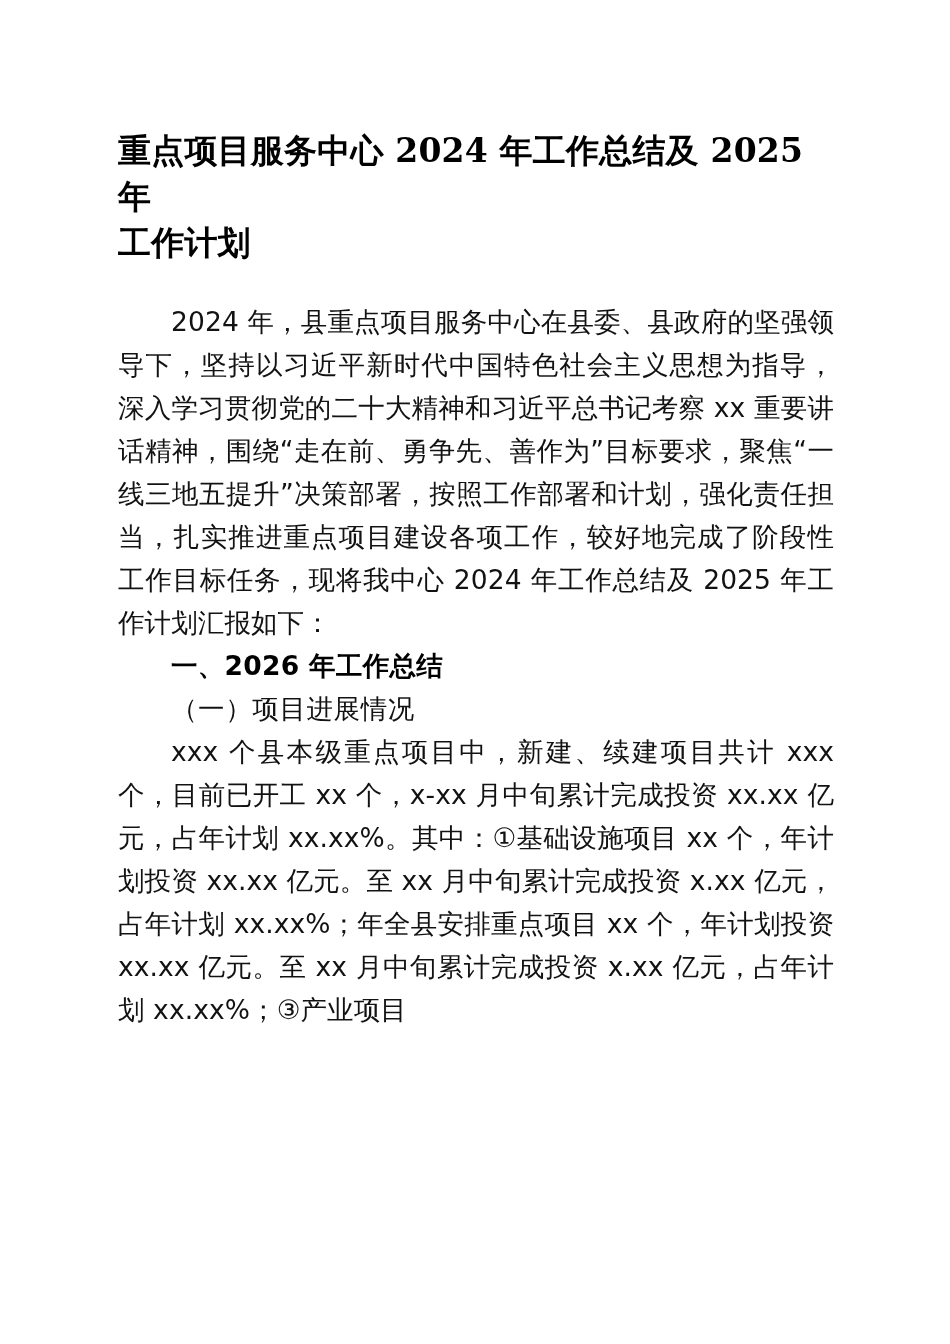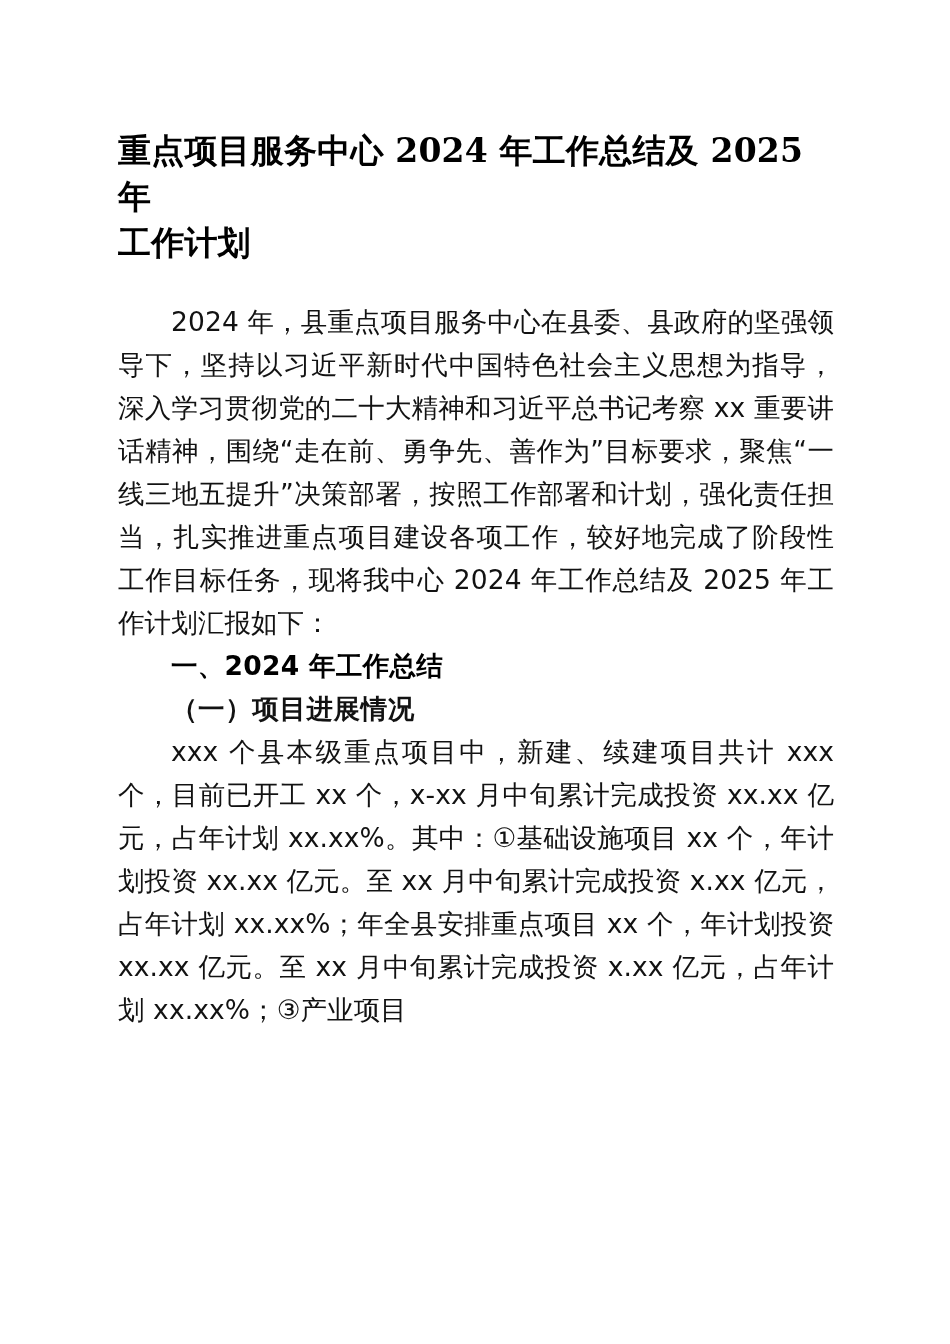--- a/index.html
+++ b/index.html
@@ -73,21 +73,21 @@
     line-height: 43px;
     text-indent: 53px;
     letter-spacing: 0.3px;
     color: #000000;
   }
 
   
   .heading-2 {
     margin: 0;
     font-family: "DejaVu Sans", "Liberation Sans", sans-serif;
-    font-weight: 700;
+    font-weight: 400;
     font-size: 26.5px;
     line-height: 43px;
     text-indent: 53px;
     letter-spacing: 0.6px;
     color: #121212;
   }
 </style>
 </head>
 <body>
 
@@ -95,21 +95,21 @@
   <div class="content">
 
     <h1 class="doc-title">
       <span>重点项目服务中心 2024 年工作总结及 2025 年</span>
       <br>
       <span>工作计划</span>
     </h1>
 
     <p class="para para-lead">2024 年，县重点项目服务中心在县委、县政府的坚强领导下，坚持以习近平新时代中国特色社会主义思想为指导，深入学习贯彻党的二十大精神和习近平总书记考察 xx 重要讲话精神，围绕“走在前、勇争先、善作为”目标要求，聚焦“一线三地五提升”决策部署，按照工作部署和计划，强化责任担当，扎实推进重点项目建设各项工作，较好地完成了阶段性工作目标任务，现将我中心 2024 年工作总结及 2025 年工作计划汇报如下：</p>
 
-    <h2 class="heading-1">一、2024 年工作总结</h2>
+    <h2 class="heading-1">一、2026 年工作总结</h2>
 
 
     <h3 class="heading-2">（一）项目进展情况</h3>
 
     <p class="para">xxx 个县本级重点项目中，新建、续建项目共计 xxx 个，目前已开工 xx 个，x-xx 月中旬累计完成投资 xx.xx 亿元，占年计划 xx.xx%。其中：①基础设施项目 xx 个，年计划投资 xx.xx 亿元。至 xx 月中旬累计完成投资 x.xx 亿元，占年计划 xx.xx%；年全县安排重点项目 xx 个，年计划投资 xx.xx 亿元。至 xx 月中旬累计完成投资 x.xx 亿元，占年计划 xx.xx%；③产业项目</p>
 
   </div>
 </div>
 
 </body></html>

